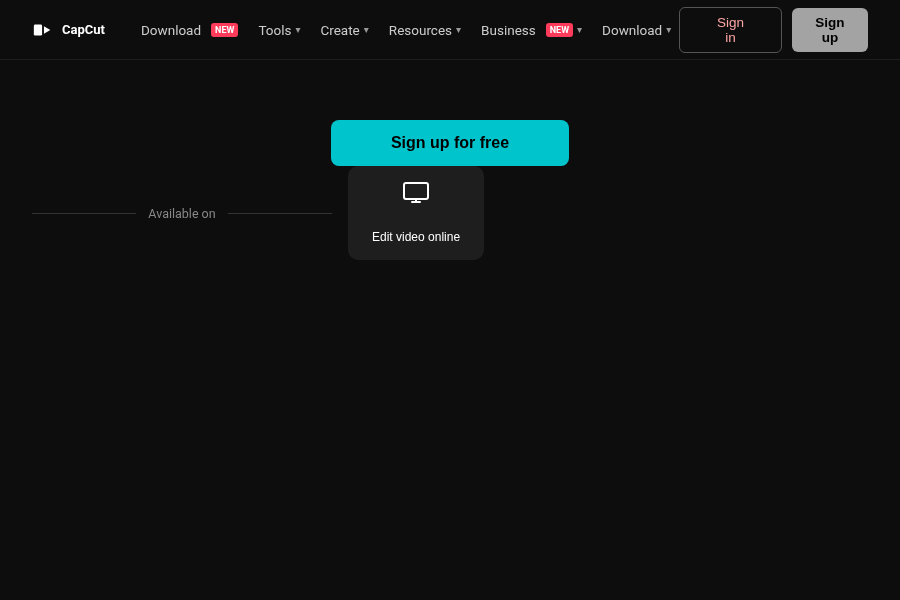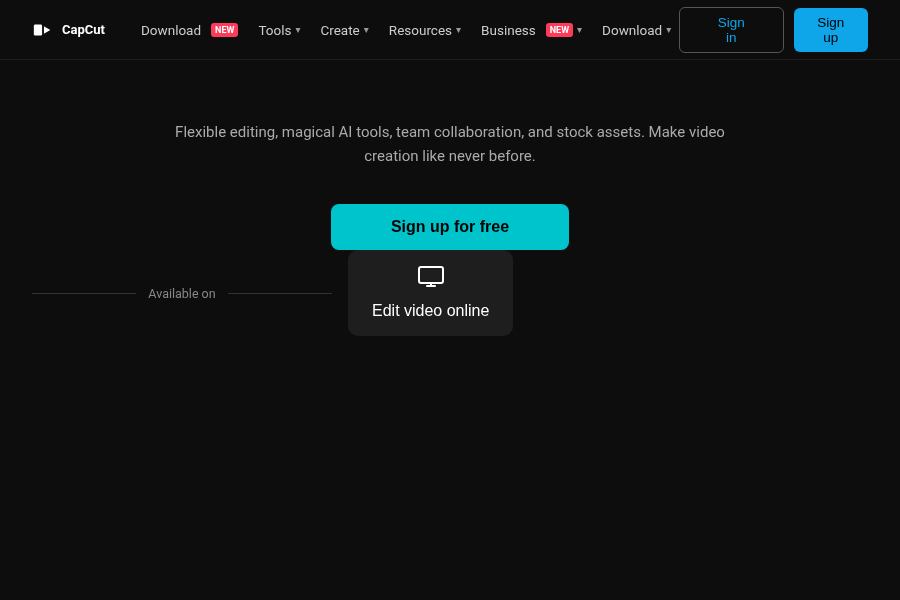--- a/index.html
+++ b/index.html
@@ -87,33 +87,33 @@
       display: flex;
       align-items: center;
       gap: 10px;
     }
 
     .btn-signin {
       padding: 7px 32px;
       background: transparent;
       border: 1px solid #555;
       border-radius: 6px;
-      color: #0ea5e9;
+      color: #fca5a5;
       font-size: 13.5px;
       cursor: pointer;
     }
 
     .btn-signup {
       padding: 7px 16px;
-      background: #0ea5e9;
+      background: #a3a3a3;
       border: none;
       border-radius: 6px;
       color: #000000;
       font-size: 13.5px;
-      font-weight: 400;
+      font-weight: 700;
       cursor: pointer;
     }
 
     
     .hero {
       display: flex;
       flex-direction: column;
       align-items: center;
       justify-content: center;
       text-align: center;
@@ -179,27 +179,27 @@
     .platform-buttons {
       display: flex;
       gap: 12px;
     }
 
     .platform-btn {
       display: flex;
       flex-direction: column;
       align-items: center;
       justify-content: center;
-      gap: 8px;
+      gap: 20px;
       padding: 16px 24px;
       background: #1e1e1e;
       border: none;
       border-radius: 10px;
       color: #ffffff;
-      font-size: 16px;
+      font-size: 12px;
       cursor: pointer;
       min-width: 130px;
     }
 
     .platform-icon {
       font-size: 22px;
     }
   </style>
 </head>
 <body>
@@ -244,21 +244,20 @@
     </div>
   </div>
 
   <div class="navbar-right">
     <button class="btn-signin">Sign in</button>
     <button class="btn-signup">Sign up</button>
   </div>
 </nav>
 
 <section class="hero">
-  <p class="hero-subtitle">Flexible editing, magical AI tools, team collaboration, and stock assets. Make video creation like never before.</p>
   <button class="btn-signup-hero">Sign up for free</button>
 
   <div class="available-section">
     <div class="available-label-row">
       <div class="available-divider"></div>
       <span class="available-label">Available on</span>
       <div class="available-divider"></div>
     </div>
 
     <div class="platform-buttons">

